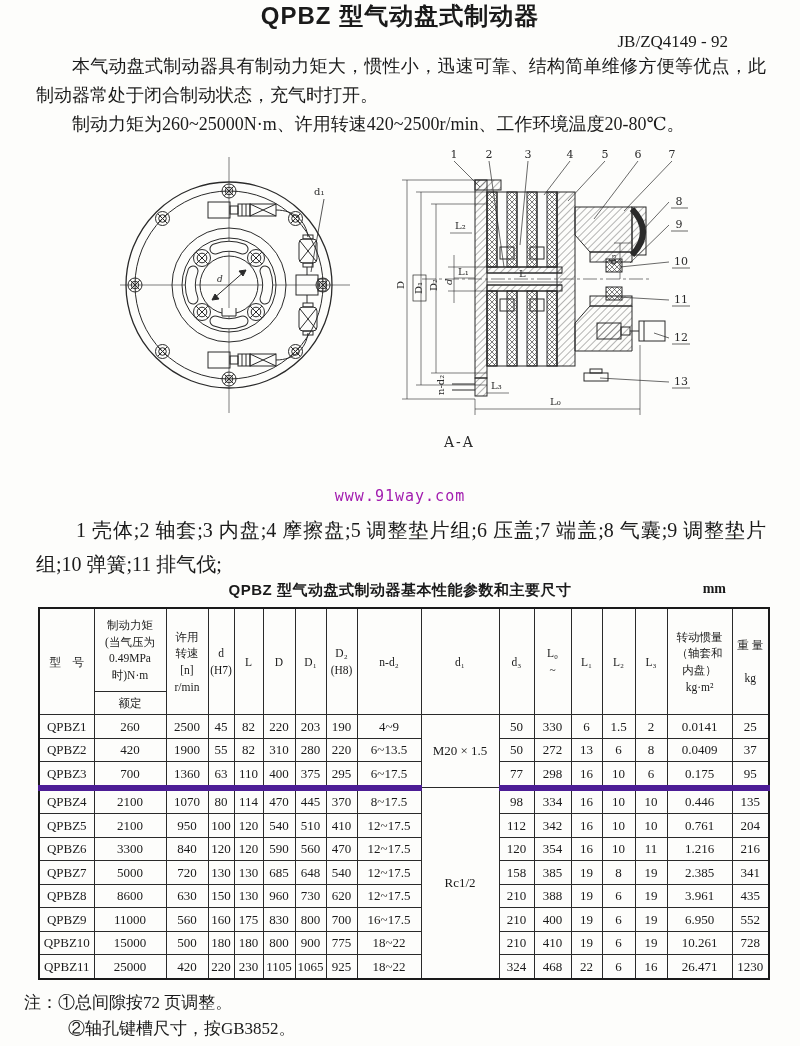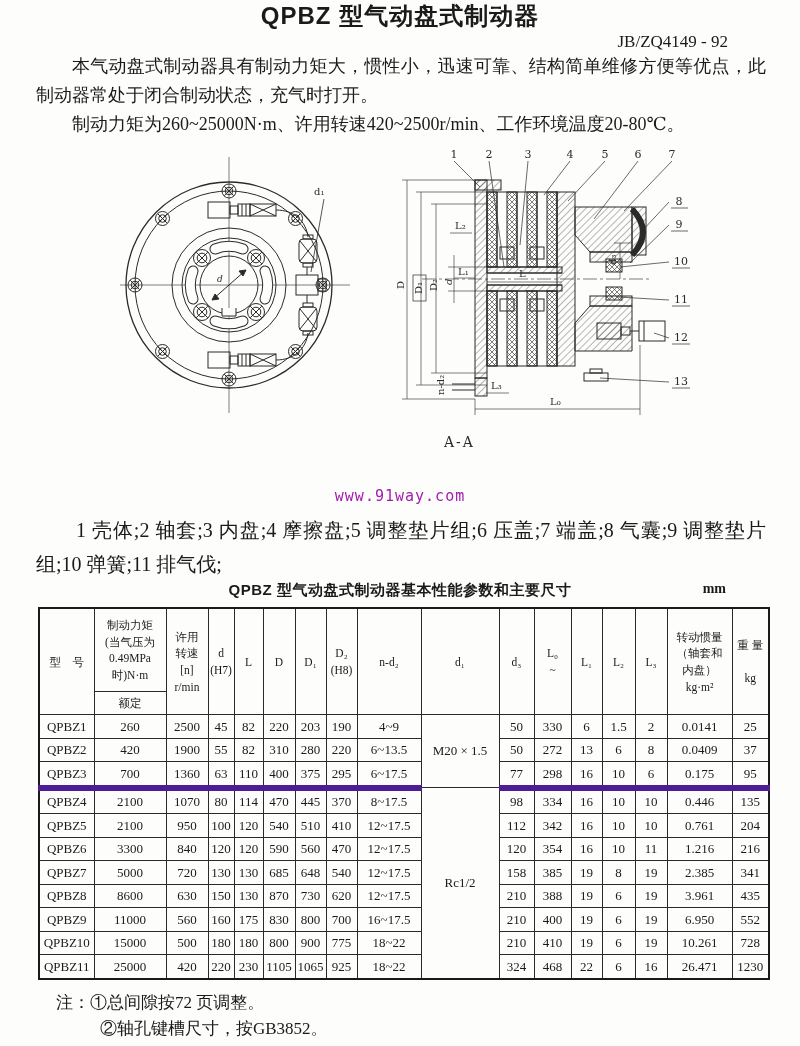--- a/index.html
+++ b/index.html
@@ -64,21 +64,21 @@
   table.params th{
     font-size:11.5px;line-height:1.45;
     white-space:pre-line;
     height:auto;
   }
   thead tr.h1 th{height:82px;}
   thead tr.h2 th{height:22px;}
   table.params td{font-size:13px;height:22.5px;}
   tr.group-end td{border-bottom:6px solid #4c1d95;}
   td.d1-cell{font-size:13px;}
-  .notes{margin:10px 0 0 56px;font-size:17px;line-height:1.55;}
+  .notes{margin:10px 0 0 24px;font-size:17px;line-height:1.55;}
   .notes p{margin:0;}
   .notes .note-indent{margin-left:44px;}
   .dimtext{font-family:"DejaVu Serif","Liberation Serif",serif;}
 </style>
 </head>
 <body>
 
 <div class="page">
 
   <div class="doc-header">
@@ -572,21 +572,21 @@
           <td>19</td>
           <td>2.385</td>
           <td>341</td>
         </tr>
         <tr>
           <td>QPBZ8</td>
           <td>8600</td>
           <td>630</td>
           <td>150</td>
           <td>130</td>
-          <td>870</td>
+          <td>960</td>
           <td>730</td>
           <td>620</td>
           <td>12~17.5</td>
           <td>210</td>
           <td>388</td>
           <td>19</td>
           <td>6</td>
           <td>19</td>
           <td>3.961</td>
           <td>435</td>

